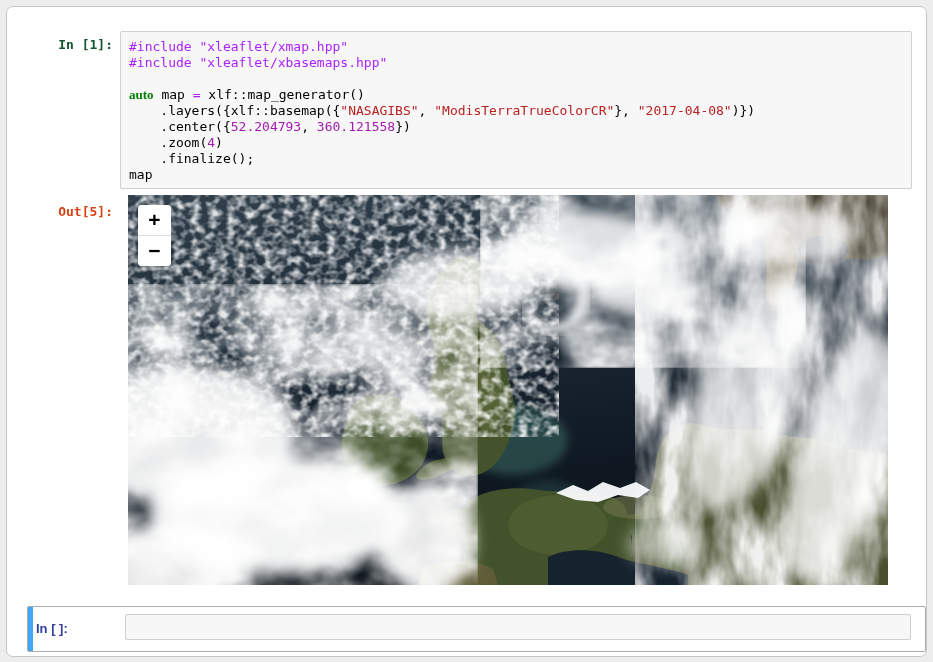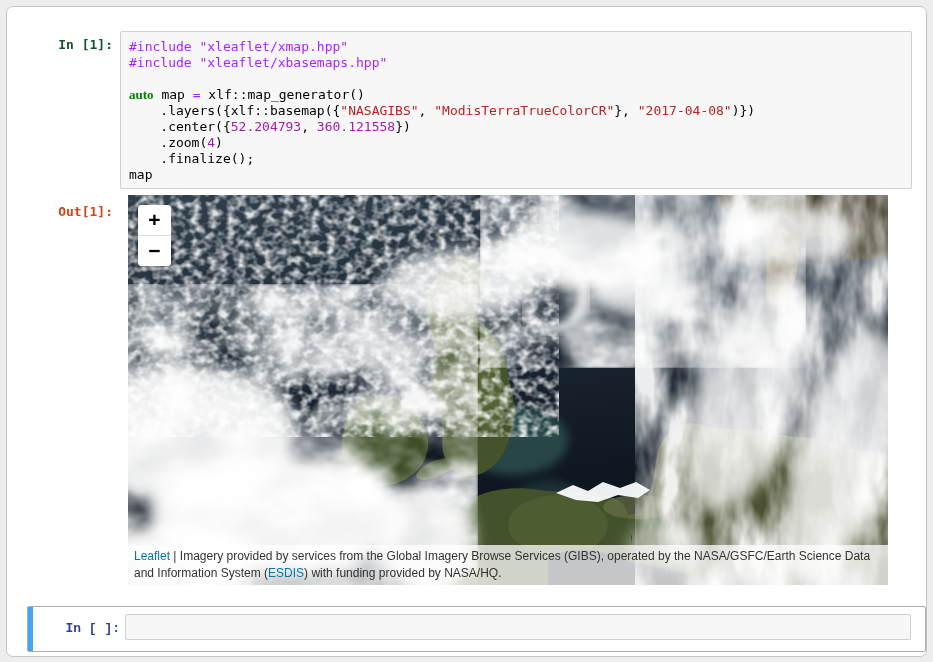--- a/index.html
+++ b/index.html
@@ -31,41 +31,41 @@
             font-weight:bold;color:#000;background:#fff;cursor:pointer;
             font-family:"Liberation Sans",sans-serif;}
   .zoom-btn:first-child{border-bottom:1px solid #ddd;}
   .attribution{position:absolute;left:0;right:0;bottom:0;background:rgba(255,255,255,0.75);
                padding:3px 6px;font-size:12px;line-height:17px;color:#333;z-index:4;}
   .att-link{color:#0078A8;text-decoration:none;}
   
   .empty-cell{position:absolute;left:20px;top:599px;width:897px;height:44px;background:#fff;
               border:1px solid #ababab;border-radius:2px;}
   .sel-bar{position:absolute;left:0;top:0;bottom:0;width:5px;background:#42A5F5;}
-  .empty-prompt{position:absolute;left:8px;top:14px;width:84px;text-align:right;
-                font-family:Liberation Mono, monospace;font-size:13px;font-weight:bold;color:#303F9F;}
+  .empty-prompt{position:absolute;left:8px;top:14px;width:84px;text-align:left;
+                font-family:Liberation Sans, sans-serif;font-size:13px;font-weight:bold;color:#303F9F;}
   .empty-input{position:absolute;left:97px;top:7px;width:786px;height:26px;background:#f7f7f7;
                border:1px solid #cfcfcf;border-radius:2px;font-family:"DejaVu Sans Mono",monospace;
                font-size:13px;padding:0 6px;box-sizing:border-box;outline:none;}
 </style>
 </head>
 <body>
 
 <div class="screen">
   <div class="card">
 
     <div>
       <div class="prompt prompt-in" style="left:0;top:30px;">In [1]:</div>
       <div class="code-box">
         <pre class="code-content"><div><span class="tok-meta">#include "xleaflet/xmap.hpp"</span></div><div><span class="tok-meta">#include "xleaflet/xbasemaps.hpp"</span></div><div>&nbsp;</div><div><span class="tok-kw">auto</span><span> map </span><span class="tok-op">=</span><span> xlf::map_generator()</span></div><div><span>    .layers({xlf::basemap({</span><span class="tok-str">"NASAGIBS"</span><span>, </span><span class="tok-str">"ModisTerraTrueColorCR"</span><span>}, </span><span class="tok-str">"2017-04-08"</span><span>)})</span></div><div><span>    .center({</span><span class="tok-num">52.204793</span><span>, </span><span class="tok-num">360.121558</span><span>})</span></div><div><span>    .zoom(</span><span class="tok-num">4</span><span>)</span></div><div><span>    .finalize();</span></div><div><span>map</span></div></pre>
       </div>
     </div>
 
     <div>
-      <div class="prompt prompt-out" style="left:0;top:197px;">Out[1]:</div>
+      <div class="prompt prompt-out" style="left:0;top:197px;">Out[5]:</div>
 
       <div class="map-wrap">
 
         <svg width="760" height="390" viewBox="0 0 760 390" preserveAspectRatio="none">
           <defs>
             <linearGradient id="gOcean" x1="0" y1="0" x2="0.25" y2="1">
               <stop offset="0" stop-color="#31404c"></stop>
               <stop offset="0.4" stop-color="#1d2a36"></stop>
               <stop offset="0.7" stop-color="#121c27"></stop>
               <stop offset="1" stop-color="#0a1118"></stop>
@@ -142,21 +142,20 @@
           </g>
 
           <path d="M428,298 L445,290 L460,296 L475,287 L492,293 L508,287 L522,295 L510,303 L490,300 L470,307 L448,305 Z" fill="#fafcfd" opacity="0.95"></path>
         </svg>
 
         <div class="zoom-control">
           <div class="zoom-btn">+</div>
           <div class="zoom-btn">−</div>
         </div>
 
-        <div class="attribution"><a class="att-link" href="#">Leaflet</a><span> | Imagery provided by services from the Global Imagery Browse Services (GIBS), operated by the NASA/GSFC/Earth Science Data and Information System (</span><a class="att-link" href="#">ESDIS</a><span>) with funding provided by NASA/HQ.</span></div>
       </div>
     </div>
 
     <div class="empty-cell">
       <div class="sel-bar"></div>
       <div class="empty-prompt">In [ ]:</div>
       <input class="empty-input" type="text" value="" style="">
     </div>
 
   </div>

